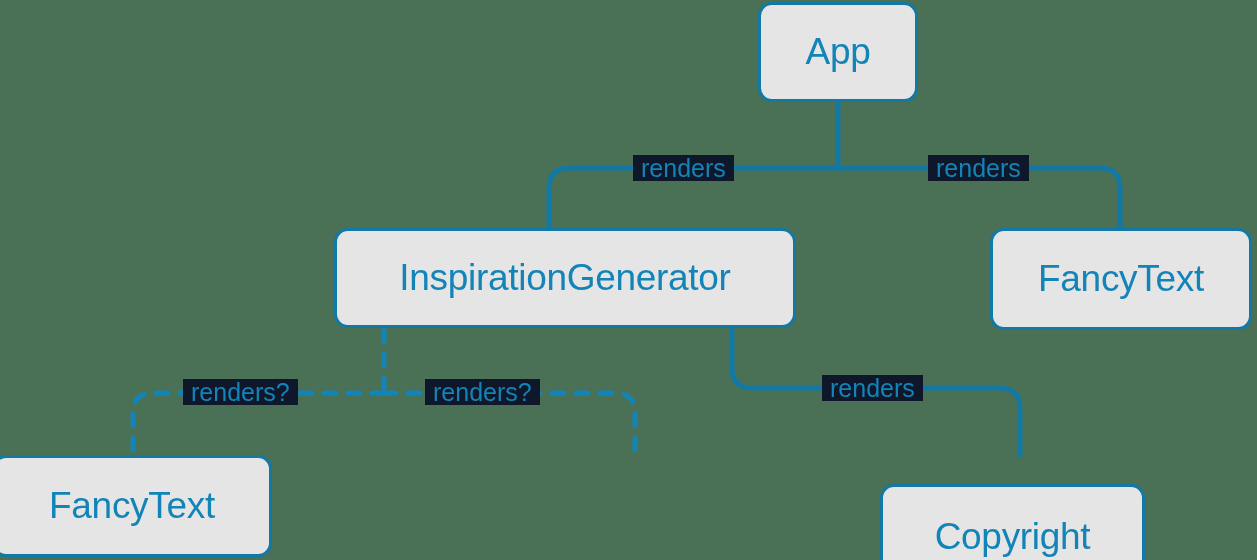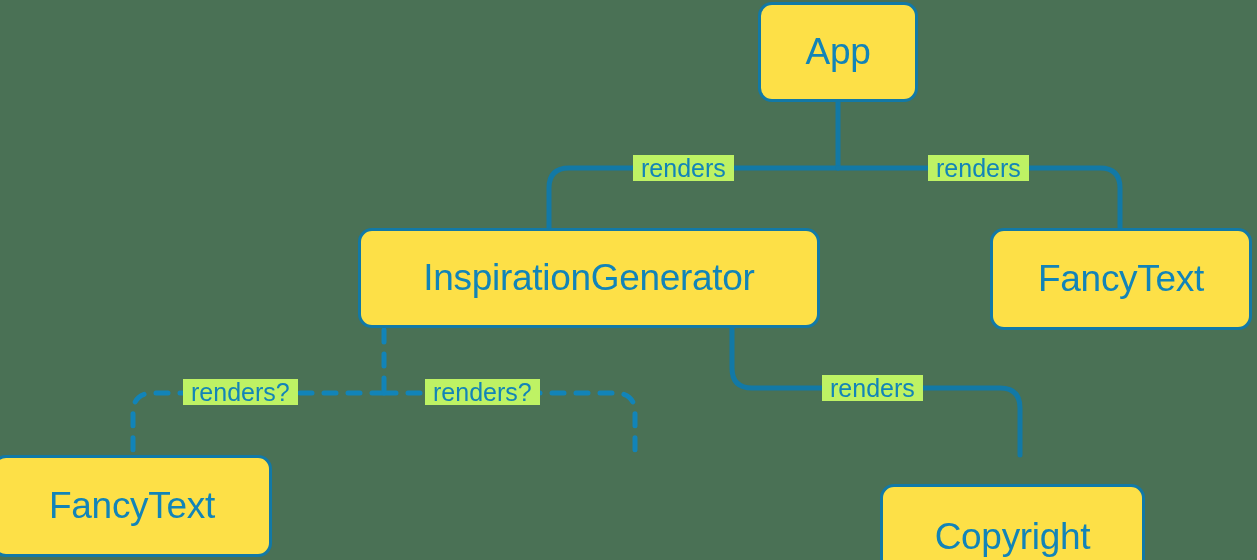--- a/index.html
+++ b/index.html
@@ -18,41 +18,41 @@
   #wires {
     position: absolute;
     left: 0;
     top: 0;
     width: 1257px;
     height: 560px;
   }
   .node {
     position: absolute;
     box-sizing: border-box;
-    background: #fde047;
+    background: #e5e5e5;
     border: 3px solid #1279a6;
     border-radius: 14px;
     color: #1284b8;
     display: flex;
     align-items: center;
     justify-content: center;
     font-size: 37px;
     font-weight: 400;
     letter-spacing: -0.3px;
     white-space: nowrap;
     z-index: 3;
   }
   .edge-label {
     position: absolute;
     color: #1284b8;
     font-size: 25px;
     font-weight: 400;
     white-space: nowrap;
     z-index: 4;
-    background: #bef264;
+    background: #0f172a;
     padding: 0 8px;
     line-height: 26px;
   }
 </style>
 </head>
 <body>
 
 <div id="canvas">
 
   <svg id="wires" viewBox="0 0 1257 560" xmlns="http://www.w3.org/2000/svg">
@@ -73,21 +73,21 @@
   </svg>
 
   <div class="edge-label" style="left:633px; top:155px;">renders</div>
   <div class="edge-label" style="left:928px; top:155px;">renders</div>
   <div class="edge-label" style="left:183px; top:379px;">renders?</div>
   <div class="edge-label" style="left:425px; top:379px;">renders?</div>
   <div class="edge-label" style="left:822px; top:375px;">renders</div>
 
   <div class="node" style="left:758px; top:2px; width:160px; height:100px;">App</div>
 
-  <div class="node" style="left:334px; top:228px; width:462px; height:100px;margin-left:24px;">InspirationGenerator</div>
+  <div class="node" style="left:334px; top:228px; width:462px; height:100px;">InspirationGenerator</div>
 
   <div class="node" style="left:990px; top:228px; width:262px; height:102px;">FancyText</div>
 
   <div class="node" style="left:-8px; top:455px; width:280px; height:102px;">FancyText</div>
 
 
   <div class="node" style="left:880px; top:455px; width:265px; height:105px;margin-top:29px;">Copyright</div>
 
 </div>
 

